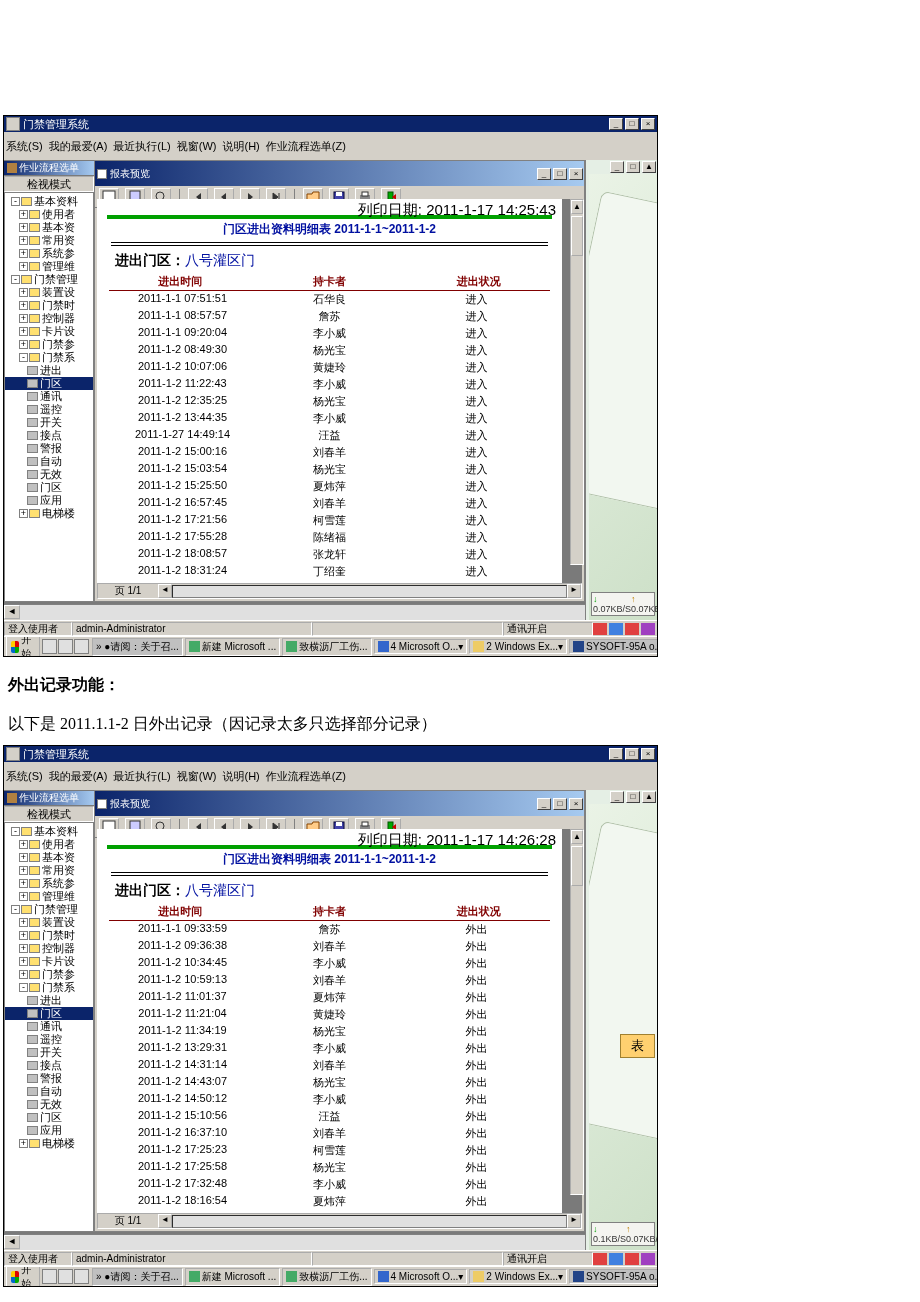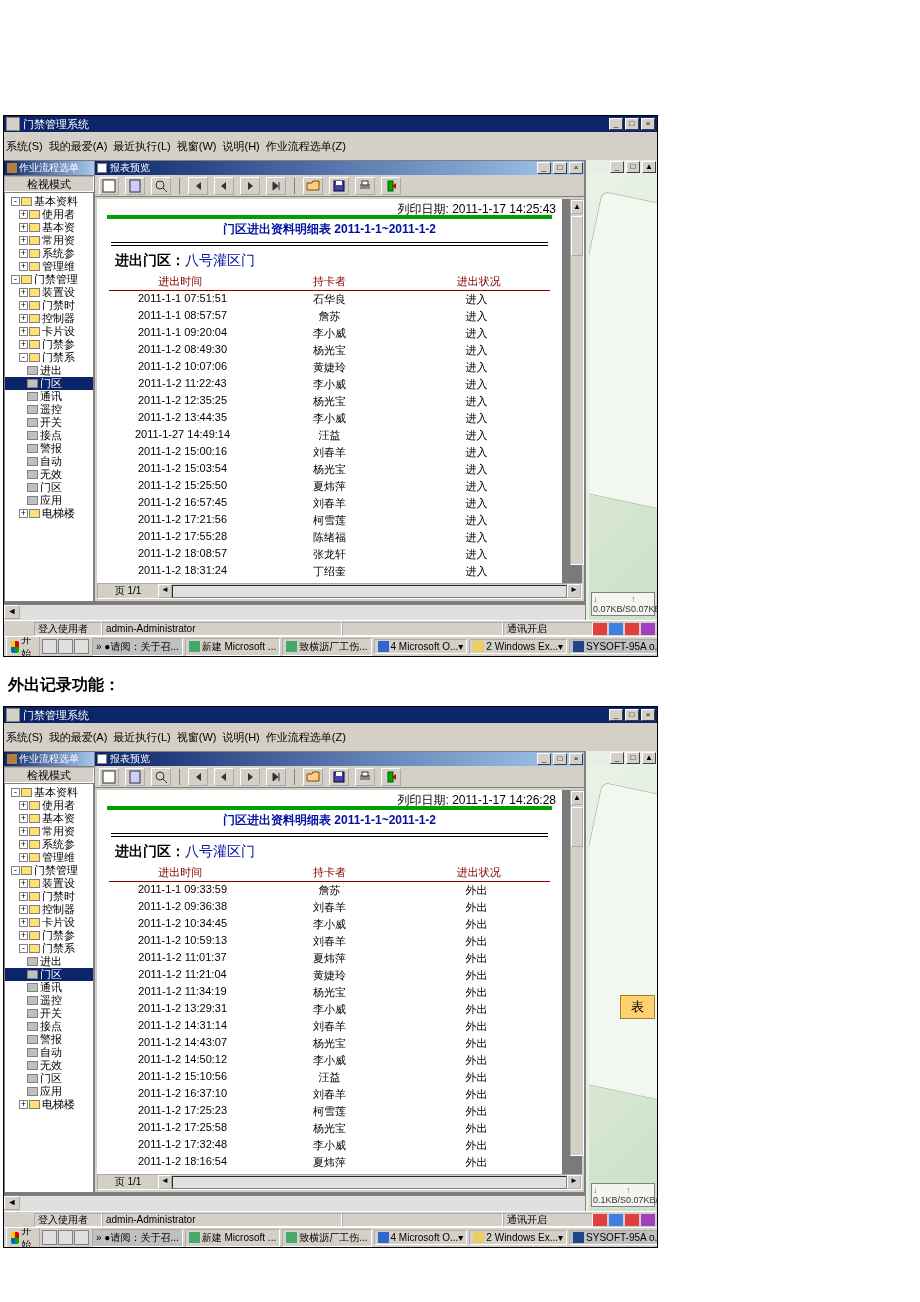--- a/index.html
+++ b/index.html
@@ -25,57 +25,57 @@
   .tnode.d1 { padding-left: 14px; }
   .tnode.d2 { padding-left: 22px; }
   .box { width:9px; height:9px; border:1px solid #808080; display:inline-flex; align-items:center; justify-content:center; font-size:9px; color:#000; margin-right:1px; background:#fff; line-height:7px;}
   .fic { width:11px; height:9px; background:#ffe070; border:1px solid #808080; margin-right:2px; }
   .fic.gray { background:#c0c0c0; }
   .tnode.sel { background:#0b246a; color:#fff; }
   .hscroll { position:absolute; left:0; right:0; bottom:0; height:16px; background:#d4d0c8; border-top:1px solid #808080; display:flex; }
   .hscroll .hbtn { width:16px; height:14px; background:#d4d0c8; border:1px outset #fff; font-size:9px; text-align:center; }
   .hscroll .htrack { flex:1; background:#e0e0e0; }
   .preview { position: absolute; left: 90px; top: 0; right: 0; bottom: 18px; background:#d4d0c8; border:1px solid #808080; }
-  .preview .ptitle { height:14px; background: linear-gradient(to right,#0b246a,#a6caf0); color:#fff; display:flex; align-items:center; font-size:10px; padding-left:2px; }
+  .preview .ptitle { height:25px; background: linear-gradient(to right,#0b246a,#a6caf0); color:#fff; display:flex; align-items:center; font-size:10px; padding-left:2px; }
   .preview .ptitle .pic { width:10px; height:10px; background:#fff; margin-right:3px; border:1px solid #808080; }
   .preview .ptitle .t-buttons { margin-left:auto; display:flex; margin-right:1px; }
   .toolbar { height: 22px; background:#d4d0c8; display:flex; align-items:center; border-bottom:1px solid #808080; padding-left:4px; gap:6px; }
   .tbtn { width:20px; height:18px; background:#d4d0c8; border:1px outset #fff; display:flex; align-items:center; justify-content:center; }
   .tbtn.sep { width:1px; border:none; background:#808080; height:16px; margin:0 2px; }
   .tbtn svg { width:14px; height:14px; }
   .reportarea { position:absolute; left:2px; right:2px; top:38px; bottom:18px; background:#7a7a7a; overflow:hidden; }
   .paper { background:#fff; width: 465px; min-height: 420px; padding: 4px 0 10px 0; position:relative; }
-  .paper .printdate { position:absolute; right:6px; top:2px; font-size:12px; }
+  .paper .printdate { position:absolute; right:6px; top:2px; font-size:15px; }
   .paper .bar-green { height:4px; background:#00a000; margin:12px 10px 2px 10px; }
   .paper .rtitle { text-align:center; color:#0010a0; font-size:12px; font-weight:bold; margin-top:2px; }
   .paper .rlines { margin: 4px 14px 6px 14px; }
   .paper .rlines hr { border:none; border-top:1px solid #000; margin:2px 0; }
   .paper .gate { margin-left:18px; font-size:14px; }
   .paper .gate b { font-weight:bold; }
   .paper .gate .gv { color:#0010a0; }
   .rtable { margin: 4px 12px 0 12px; font-size:11px; }
-  .rth { display:flex; color:#800000; font-weight:normal; border-bottom:1px solid #800000; padding-bottom:1px;gap:7px; }
+  .rth { display:flex; color:#800000; font-weight:bold; border-bottom:1px solid #800000; padding-bottom:1px;gap:7px; }
   .rth div, .rtr div { flex:1; text-align:center; }
   .rth div:first-child, .rtr div:first-child { text-align:center; }
   .rtr { display:flex; padding:1px 0; }
   .pscroll-v { position:absolute; right:0; top:38px; bottom:36px; width:14px; background:#d4d0c8; border:1px inset #fff; }
   .pscroll-v .vbtn { height:14px; background:#d4d0c8; border:1px outset #fff; text-align:center; font-size:8px; line-height:12px; }
   .pscroll-v .vthumb { height:40px; background:#d4d0c8; border:1px outset #fff; margin-top:2px; }
   .pager { position:absolute; left:2px; right:2px; bottom:2px; height:16px; background:#d4d0c8; display:flex; align-items:center; font-size:10px; border:1px inset #fff; }
   .pager .plabel { width:60px; text-align:center; }
   .pager .ptrack { flex:1; background:#e0e0e0; height:13px; border:1px inset #808080; }
   .pager .pbtn { width:14px; height:14px; background:#d4d0c8; border:1px outset #fff; font-size:8px; text-align:center; }
   .rightstrip { position:absolute; right:0; top:0; bottom:0; width:72px; background:#e5efe5; border-left:1px solid #808080; }
   .rightstrip .t-buttons { position:absolute; right:1px; top:1px; display:flex; z-index:3; }
   .keybd { position:absolute; right:0; top:14px; bottom:0; width:68px; background:linear-gradient(135deg,#eaf3e6,#cde0c8); overflow:hidden; }
   .keybd::before { content:""; position:absolute; left:-20px; top:30px; width:160px; height:300px; background:#f2f7f0; transform:rotate(12deg); border-radius:8px; box-shadow:inset 0 0 0 1px #b0c0a8; }
   .keybd .net { position:absolute; bottom:4px; left:2px; right:2px; font-size:9px; color:#333; background:#f4f4f0; border:1px solid #808080; padding:1px; display:flex; justify-content:space-between; z-index:2;}
   .keybd .net span .dn { color:#00a000; }
   .keybd .net span .up { color:#c08000; }
-  .statusbar { height:16px; background:#d4d0c8; border-top:1px solid #fff; display:flex; align-items:center; font-size:10px;padding-left:30px; }
+  .statusbar { height:16px; background:#d4d0c8; border-top:1px solid #fff; display:flex; align-items:center; font-size:10px; }
   .statusbar .sseg { border:1px inset #fff; height:14px; display:flex; align-items:center; padding:0 3px; }
   .statusbar .sicons { margin-left:auto; display:flex; gap:2px; padding-right:2px; }
   .statusbar .sicons div { width:14px; height:12px; }
   .taskbar { height:20px; background:#d4d0c8; border-top:1px solid #fff; display:flex; align-items:center; font-size:10px; padding:0 2px; overflow:hidden; }
   .taskbar .start { border:1px outset #fff; padding:1px 4px; display:flex; align-items:center; margin-right:2px; }
   .taskbar .start .flag { width:12px; height:12px; background:conic-gradient(#d00 0 25%,#0a0 0 50%,#06c 0 75%,#fc0 0); margin-right:2px; border-radius:2px; }
   .taskbar .ql { display:flex; gap:1px; margin-right:3px; }
   .taskbar .ql div { width:15px; height:15px; border:1px solid #808080; background:#e0e0e0; }
   .taskbar .tbitem { flex:0 0 auto; border:1px inset #fff; background:#d4d0c8; padding:1px 3px; margin-right:2px; display:flex; align-items:center; max-width:100px; overflow:hidden; white-space:nowrap; }
   .taskbar .tbitem.pressed { background:#c0c0c0; }
@@ -485,20 +485,21 @@
     <div class="tbitem"><div class="ic" style="background:#ec6"></div><span>2 Windows Ex... </span>▾</div>
     <div class="tbitem pressed">
           <div class="ic" style="background:#248"></div>
           <span>SYSOFT-95A o...</span>
         </div>
 
   </div>
 </div>
 
 <div class="doc-text bold">外出记录功能：</div>
+<div class="doc-text">以下是 2011.1.1-2 日外出记录（因记录太多只选择部分记录）</div>
 
 <div class="win">
   <div class="titlebar">
     <div class="icon"></div>
     <span>门禁管理系统</span>
     <div class="t-buttons">
       <div class="t-btn">_</div>
       <div class="t-btn">□</div>
       <div class="t-btn">×</div>
     </div>

